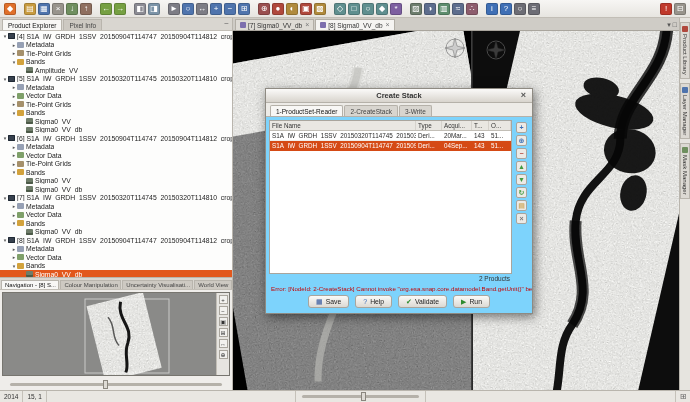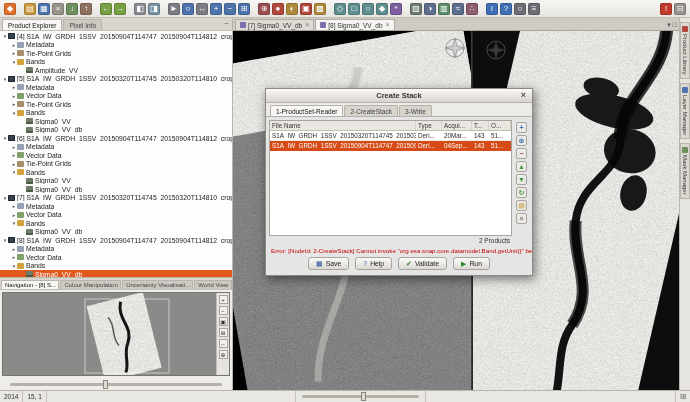--- a/index.html
+++ b/index.html
@@ -59,21 +59,21 @@
   .tabbar-right{margin-left:auto;display:flex;gap:2px;align-items:center;padding-bottom:2px;}
   .tabbar-right span{font-size:7px;color:#555;line-height:7px;}
 
   .docarea{flex:1;position:relative;background:#3c3c3c;overflow:hidden;}
   .view{position:absolute;top:0;bottom:0;overflow:hidden;}
   .view7{left:0;width:238px;background:#000;}
   .view8{left:239px;right:0;background:#0d0d0d;border-left:1px solid #2a2a2a;}
   .compass{position:absolute;opacity:.85;}
 
   
-  .dialog{position:absolute;left:32px;top:57px;width:268px;height:188px;background:#e5e5e5;border:1px solid #8e8a82;
+  .dialog{position:absolute;left:32px;top:57px;width:268px;height:226px;background:#7dd3fc;border:1px solid #8e8a82;
     box-shadow:2px 3px 10px rgba(0,0,0,.5);display:flex;flex-direction:column;}
   .dtitle{height:14px;background:linear-gradient(#fbfaf9,#d8d4cd);border-bottom:1px solid #b5b1a9;display:flex;
     align-items:center;justify-content:center;font-size:7.5px;font-weight:bold;color:#333;position:relative;flex:0 0 auto;}
   .dclose{position:absolute;right:3px;top:1px;width:11px;height:11px;text-align:center;line-height:11px;font-size:9px;color:#555;}
   .dtabbar{height:14px;display:flex;align-items:flex-end;padding:2px 4px 0;gap:1px;background:#edebe7;border-bottom:1px solid #b5b1a9;flex:0 0 auto;}
   .dtab{font-size:6.5px;padding:1.5px 5px;background:#d8d5cf;border:1px solid #b5b1a9;border-bottom:none;color:#444;border-radius:2px 2px 0 0;}
   .dtab.active{background:#f8f7f5;color:#111;}
   .dbody{flex:1;display:flex;padding:3px 3px 0;gap:2px;min-height:0;}
   .dtable{flex:1;background:#fff;border:1px solid #a9a59d;overflow:hidden;font-size:6.3px;display:flex;flex-direction:column;}
   .dheader,.drow{display:grid;grid-template-columns:146px 26px 30px 17px 1fr;}

